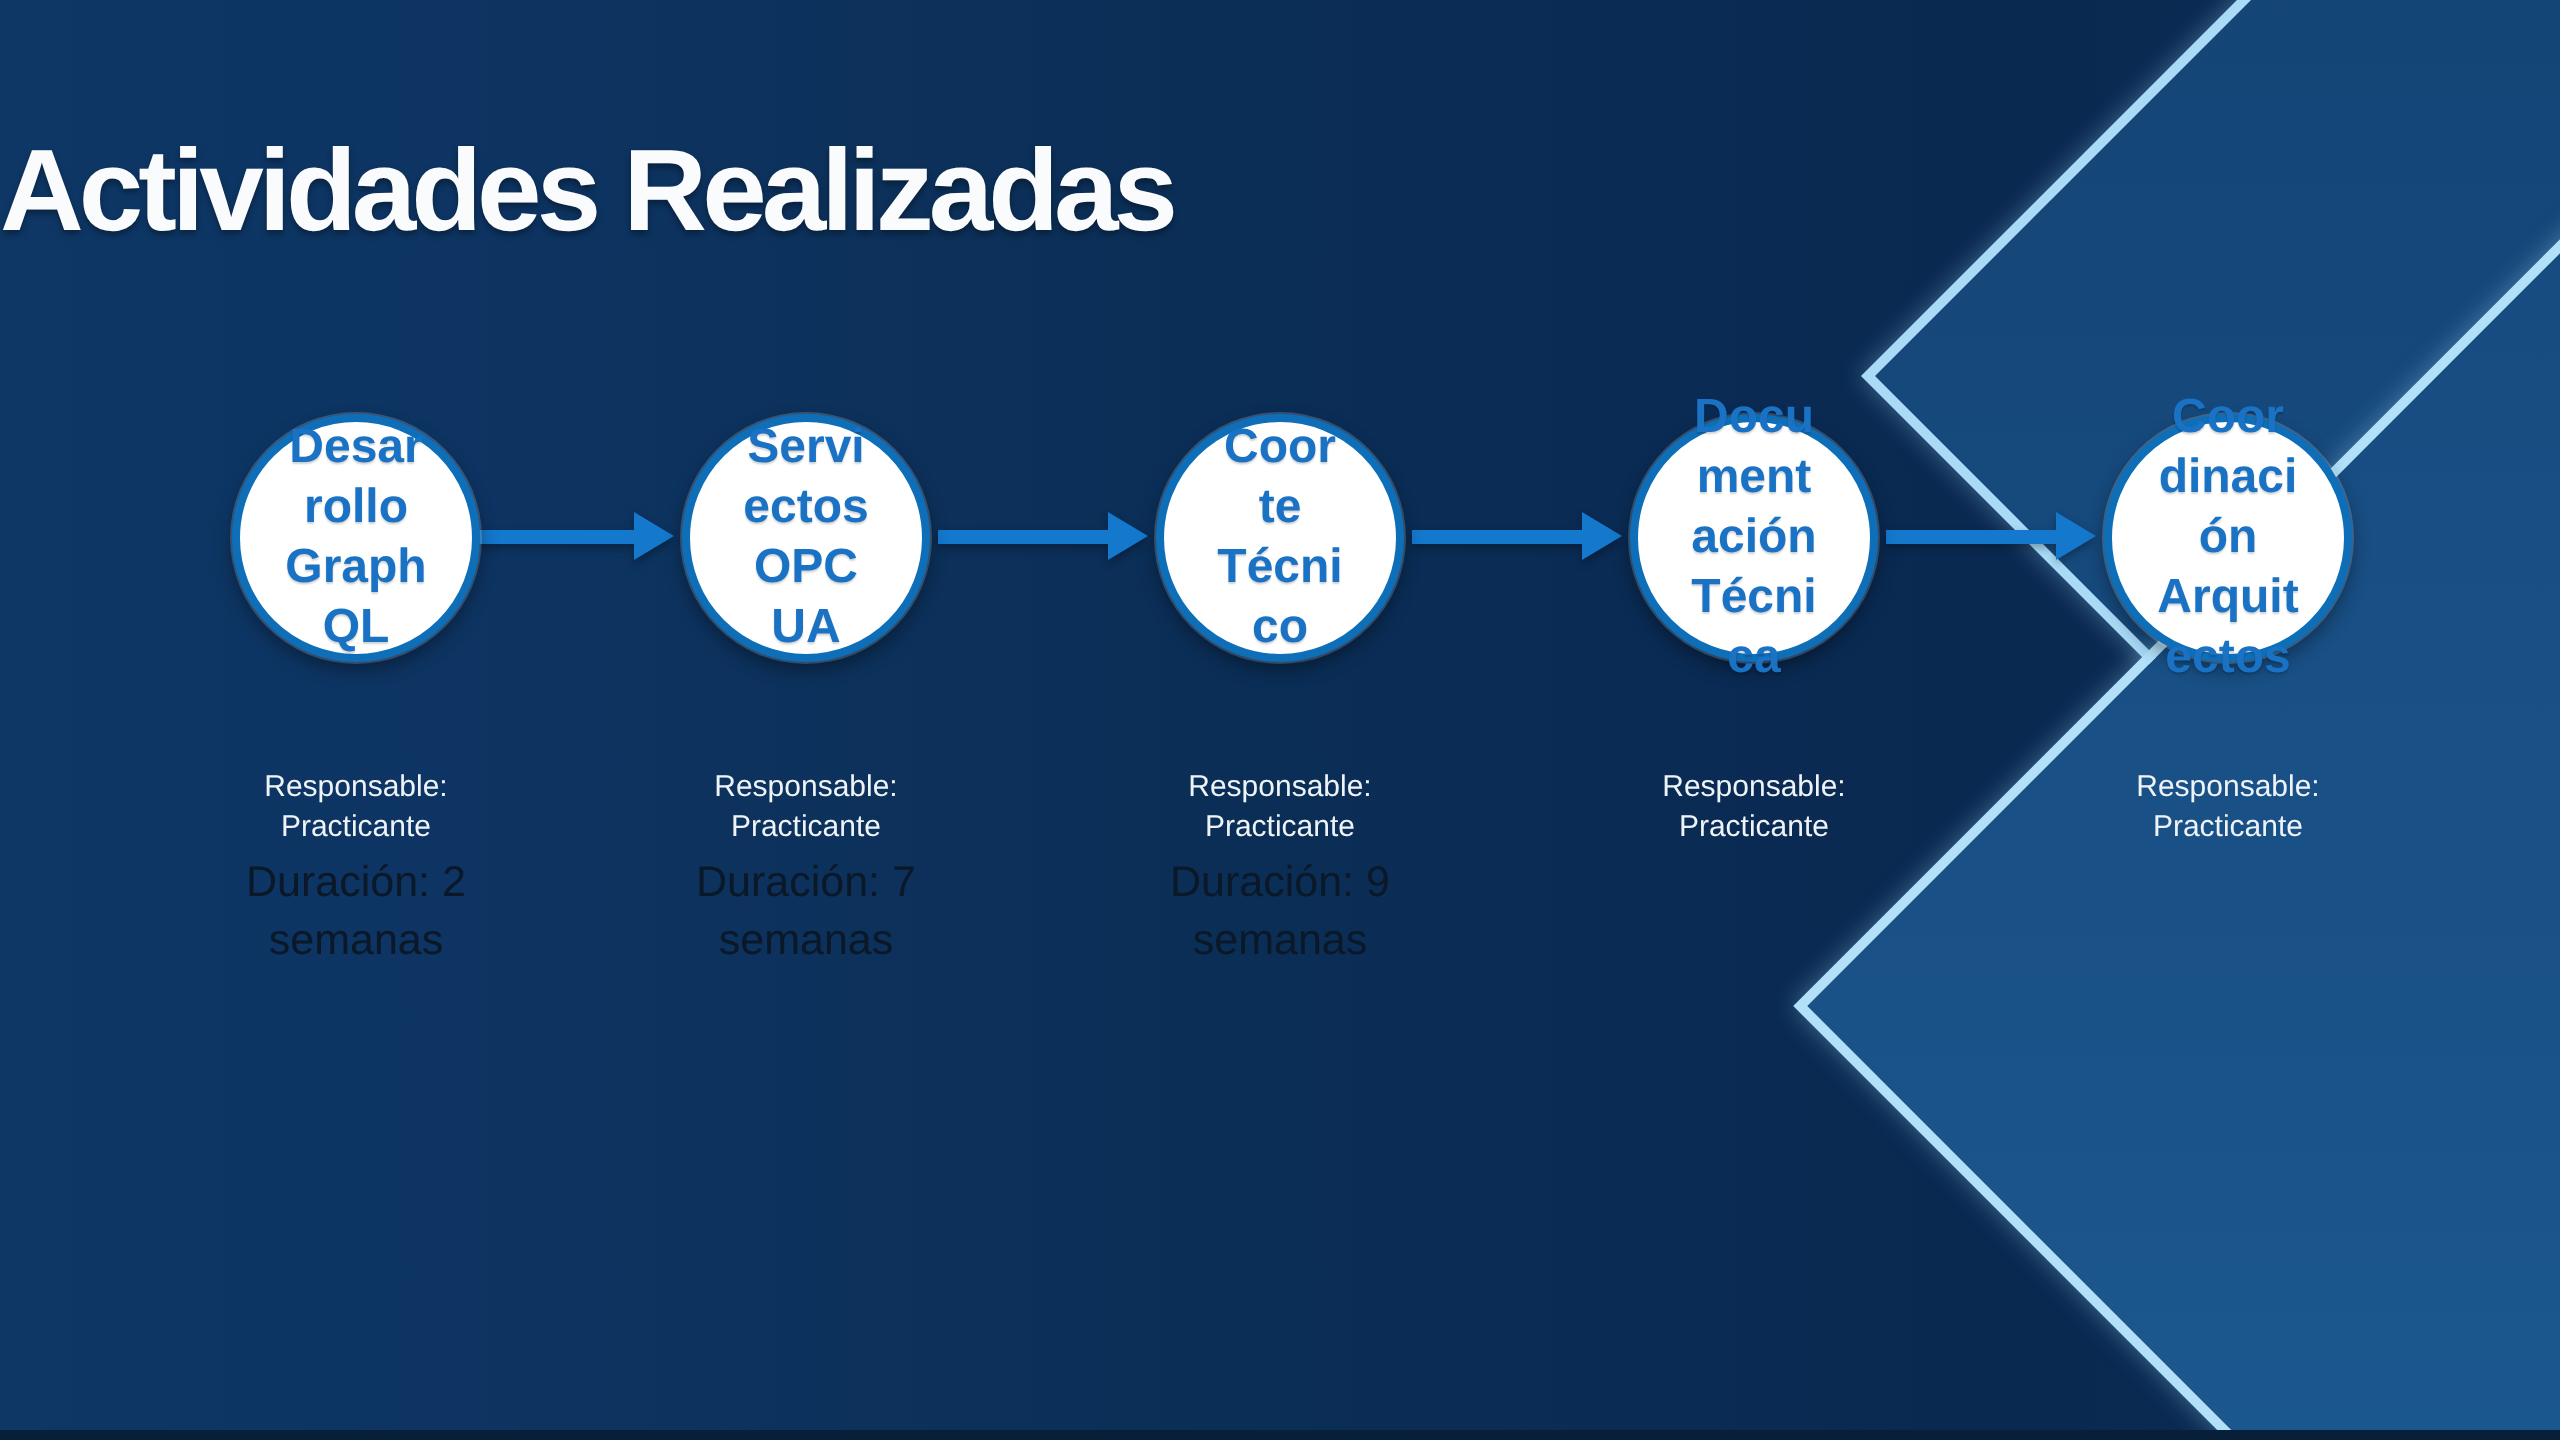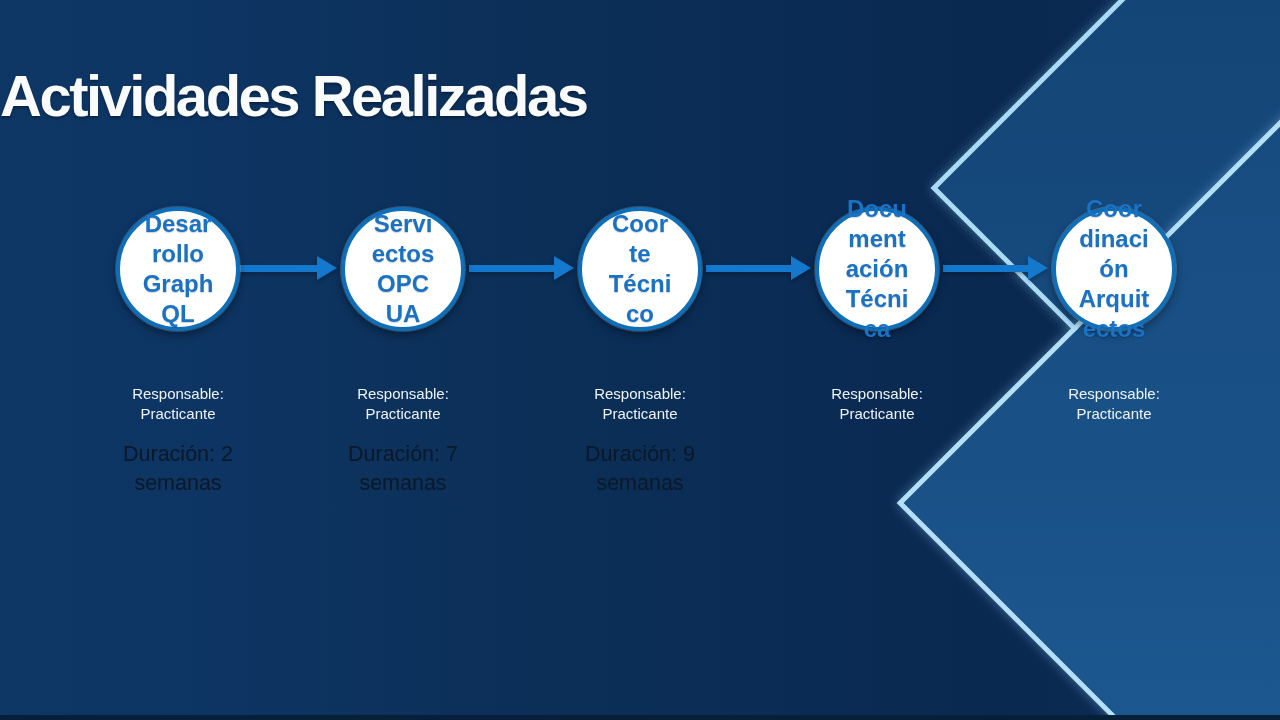--- a/index.html
+++ b/index.html
@@ -55,21 +55,21 @@
     color:#1a72c5;
     text-shadow:0 1px 1px rgba(0,0,0,.18);
   }
   .resp{
     margin-top:53px;
     white-space:pre-line;
     font-size:15px;line-height:20px;font-weight:400;
     color:#eef3f8;
   }
   .dur{
-    margin-top:16px;
+    margin-top:3px;
     white-space:pre-line;
     font-size:21.5px;line-height:29px;font-weight:400;
     color:#0b1828;
   }
   .arrow{
     position:absolute;top:256px;width:105px;height:24px;z-index:4;
     filter:drop-shadow(0 2px 2px rgba(0,0,0,.30));
   }
   .arrow .shaft{
     position:absolute;left:0;right:18px;top:8.5px;height:7px;

